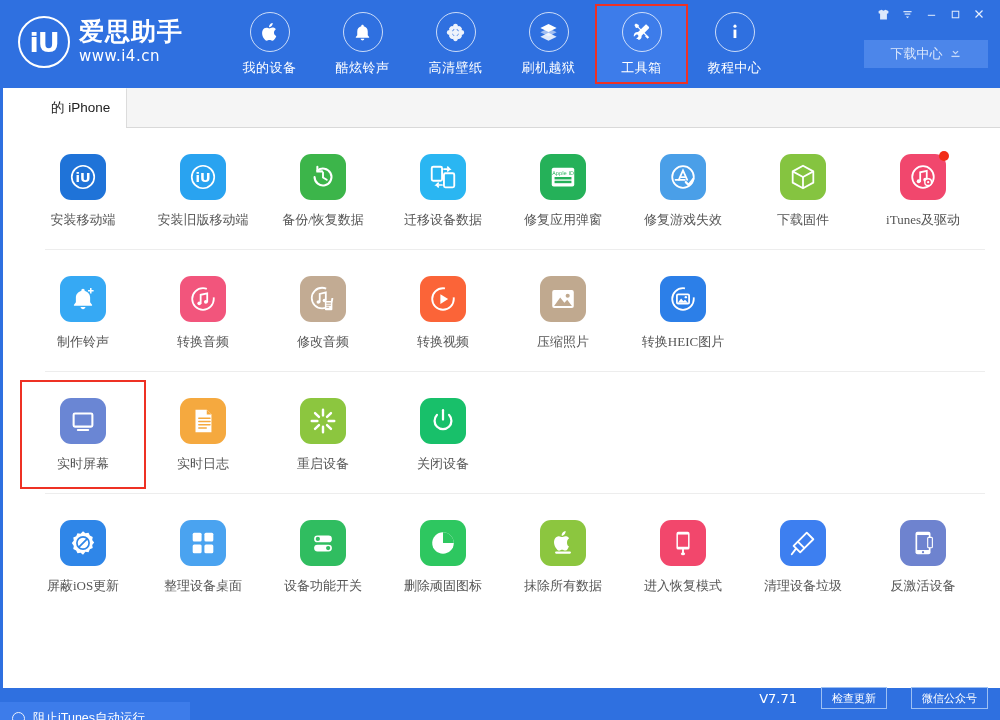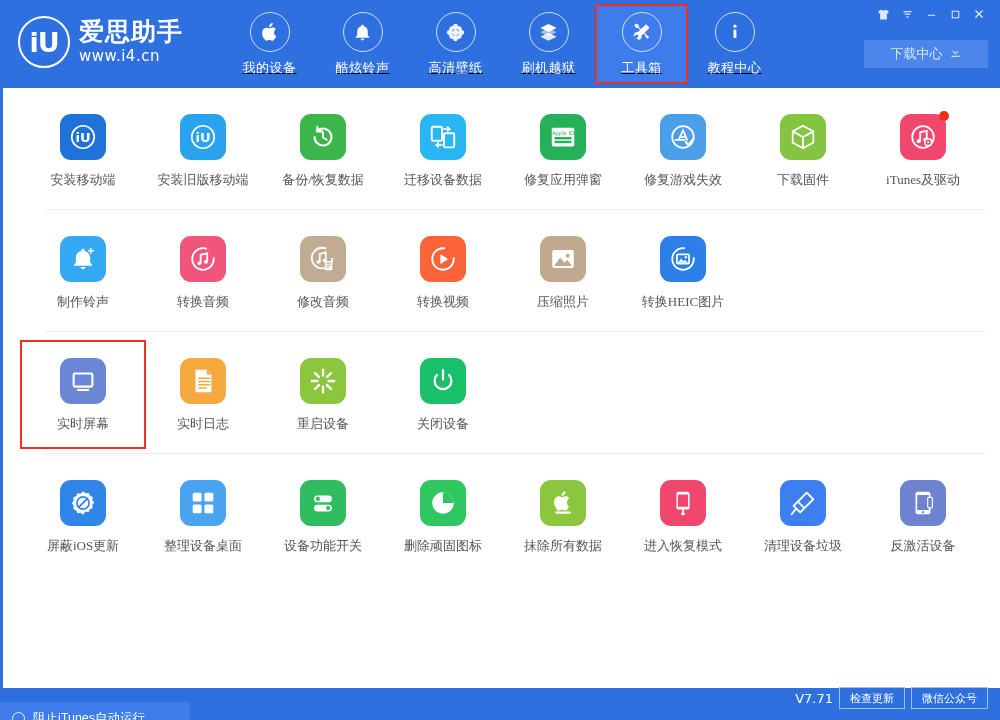--- a/index.html
+++ b/index.html
@@ -43,21 +43,21 @@
     font-size: 25px; font-weight: bold; letter-spacing: 1px;
     display: block;
   }
   .brand-url {
     font-size: 15px; display: block; margin-top: 5px;
     letter-spacing: 0.5px; font-family: "DejaVu Sans", sans-serif;
   }
 
   .nav {
     display: flex; align-items: flex-start;
-    margin-left: 40px; margin-top: 0px; height: 88px; text-decoration: underline;
+    margin-left: 40px; margin-top: 0px; height: 88px;
   }
   .nav-item {
     width: 93px; height: 80px; margin-top: 4px;
     display: flex; flex-direction: column; align-items: center;
     justify-content: flex-start;
     cursor: pointer; position: relative;
   }
   .nav-item.active { background: #3d7cea; }
   .nav-item.highlight-box::after {
     content: ""; position: absolute;
@@ -190,21 +190,21 @@
     width: 13px; height: 13px; border-radius: 50%;
     border: 1.5px solid #eaf1fd; background: transparent;
     flex: 0 0 13px;
   }
   .footer-left-label {
     color: #ffffff; font-size: 12.5px;
     text-decoration: underline; cursor: pointer;
   }
   .footer-right {
     position: absolute; right: 12px; top: 0; height: 20px;
-    display: flex; align-items: center; gap: 6px;
+    display: flex; align-items: center; gap: 24px;
   }
   .version { color: #ffffff; font-size: 13px; font-family:"DejaVu Sans", sans-serif;}
   .ftr-btn {
     height: 22px; padding: 0 10px;
     border: 1px solid #9dc0f3; color: #ffffff;
     font-size: 11px; display: flex; align-items: center;
     cursor: pointer;
   }
 </style>
 </head>
@@ -331,20 +331,26 @@
       <span>下载中心</span>
       <span>
         <svg width="13" height="13" viewBox="0 0 16 16" fill="#c7dbfa">
           <path d="M8 2v6.2L5.4 5.7 4.3 6.8 8 10.6l3.7-3.8-1.1-1.1L8 8.2V2z"></path>
             <path d="M3 12h10v1.6H3z"></path>
         </svg>
       </span>
     </div>
   </div>
 
+  <div class="tabstrip">
+    <div class="tab active">
+      <span>的 iPhone</span>
+    </div>
+    <div class="tab-filler"></div>
+  </div>
 
   <div class="content">
     <div id="tool-groups">
         <div class="tool-group">
           <div class="grid-row">
             <div class="tool">
               <div class="tool-icon" style="background: rgb(31, 115, 216);">
                 <svg width="30" height="30" viewBox="0 0 32 32">
                   <circle cx="16" cy="16" r="12" fill="none" stroke="#fff" stroke-width="1.8"></circle>
                   <text x="16" y="21.5" text-anchor="middle" font-size="14" font-weight="bold" fill="#fff" font-family="DejaVu Sans">iU</text>

